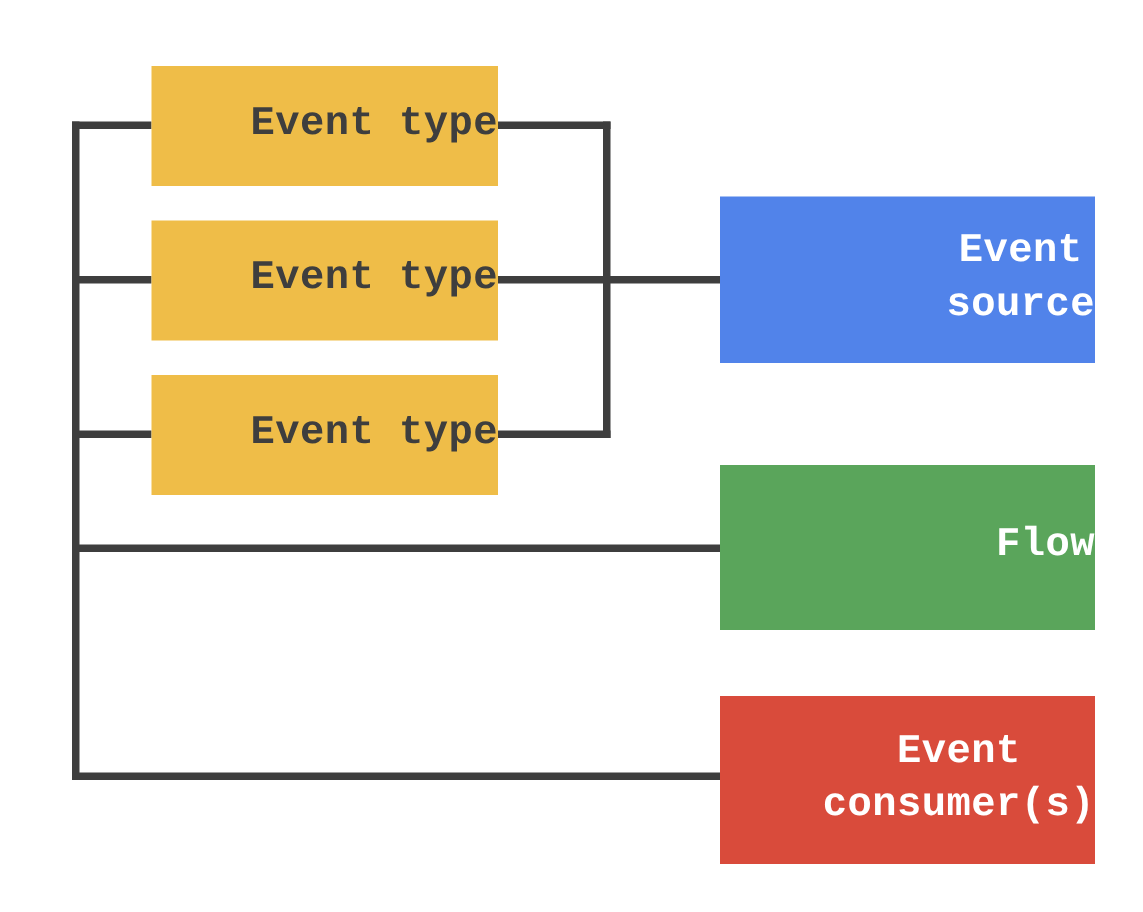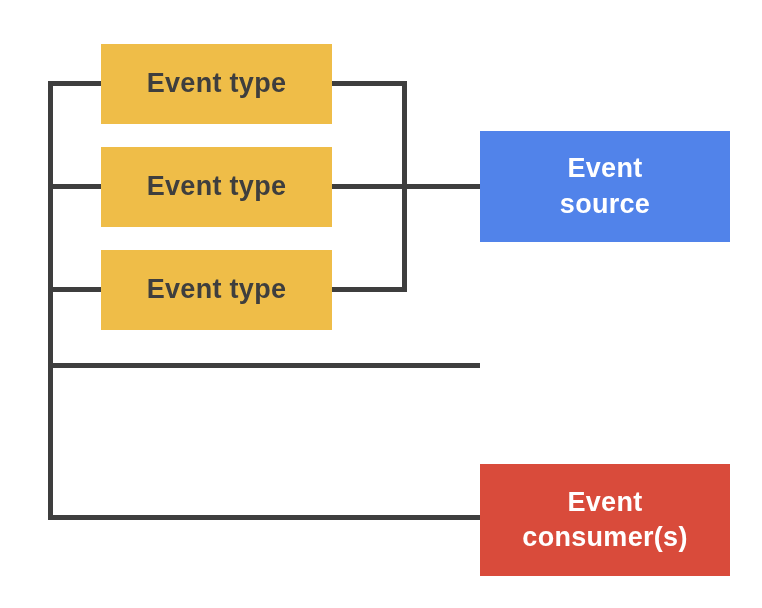--- a/index.html
+++ b/index.html
@@ -16,22 +16,23 @@
     overflow: hidden;
   }
   .line {
     position: absolute;
     background: #3e3e3e;
   }
   .node {
     position: absolute;
     display: flex;
     align-items: center;
-    justify-content: center;
+    justify-content: flex-end;
     text-align: center;
+    font-family: Liberation Mono, monospace;
   }
   .node-label {
     font-weight: 700;
     font-size: 27px;
     line-height: 1.3;
     letter-spacing: 0.3px;
     white-space: pre-line;
   }
   .node-small .node-label {
     line-height: 1.1;
@@ -63,19 +64,22 @@
 
   <div class="node node-small" style="left: 101px; top: 250px; width: 231px; height: 80px; background-color: rgb(239, 189, 72);">
     <span class="node-label" style="color: rgb(62, 62, 62);">Event type</span>
   </div>
 
   <div class="node" style="left: 480px; top: 131px; width: 250px; height: 111px; background-color: rgb(81, 131, 234);">
     <span class="node-label" style="color: rgb(255, 255, 255);">Event
 source</span>
   </div>
 
+  <div class="node" style="left: 480px; top: 310px; width: 250px; height: 110px; background-color: rgb(90, 165, 91);">
+    <span class="node-label" style="color: rgb(255, 255, 255);">Flow</span>
+  </div>
 
   <div class="node" style="left: 480px; top: 464px; width: 250px; height: 112px; background-color: rgb(217, 75, 59);">
     <span class="node-label" style="color: rgb(255, 255, 255);">Event
 consumer(s)</span>
   </div>
 
 </div>
 
 </body></html>

